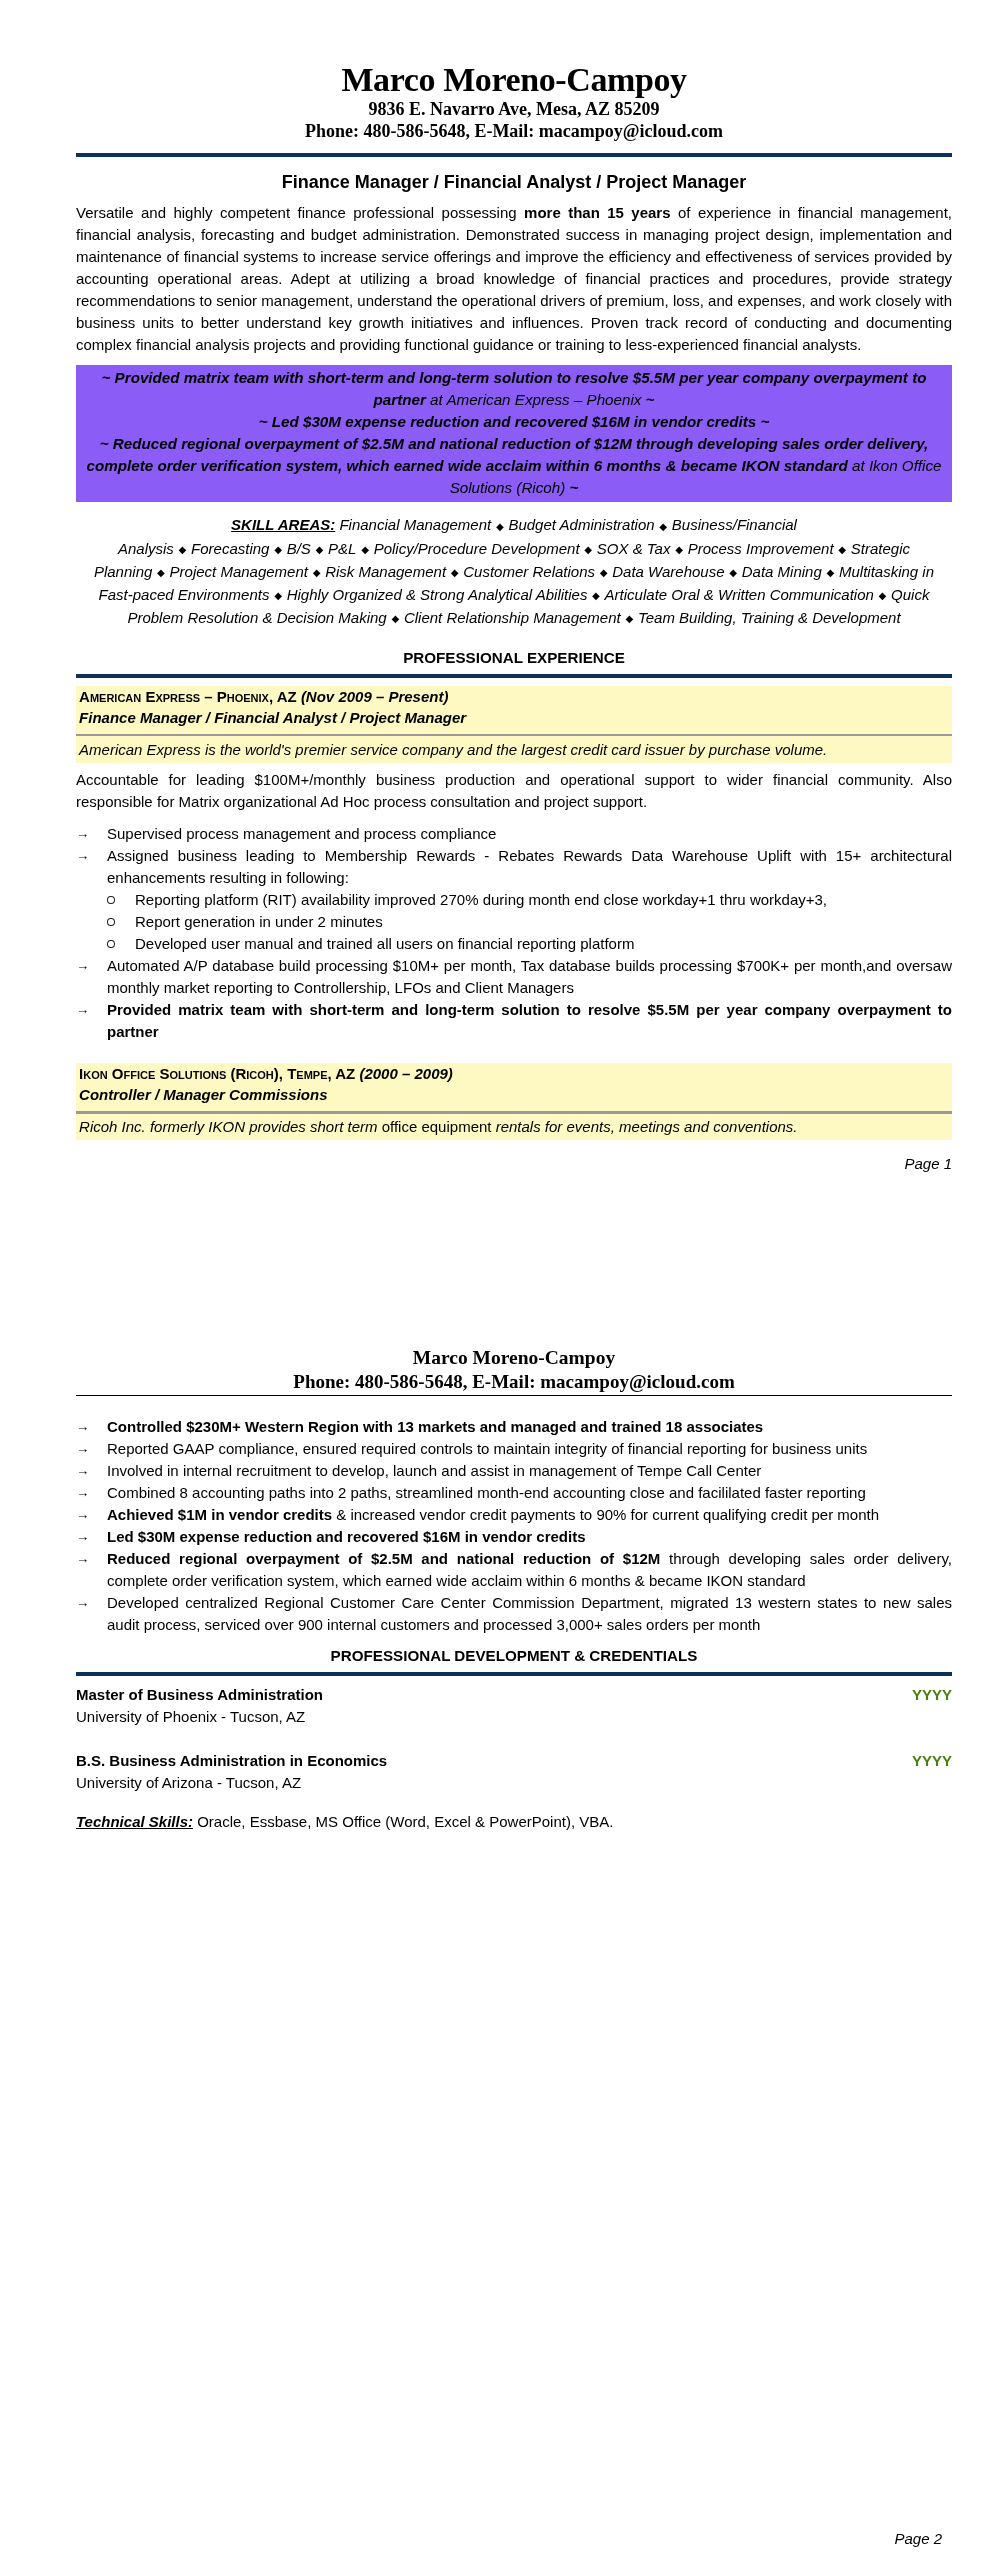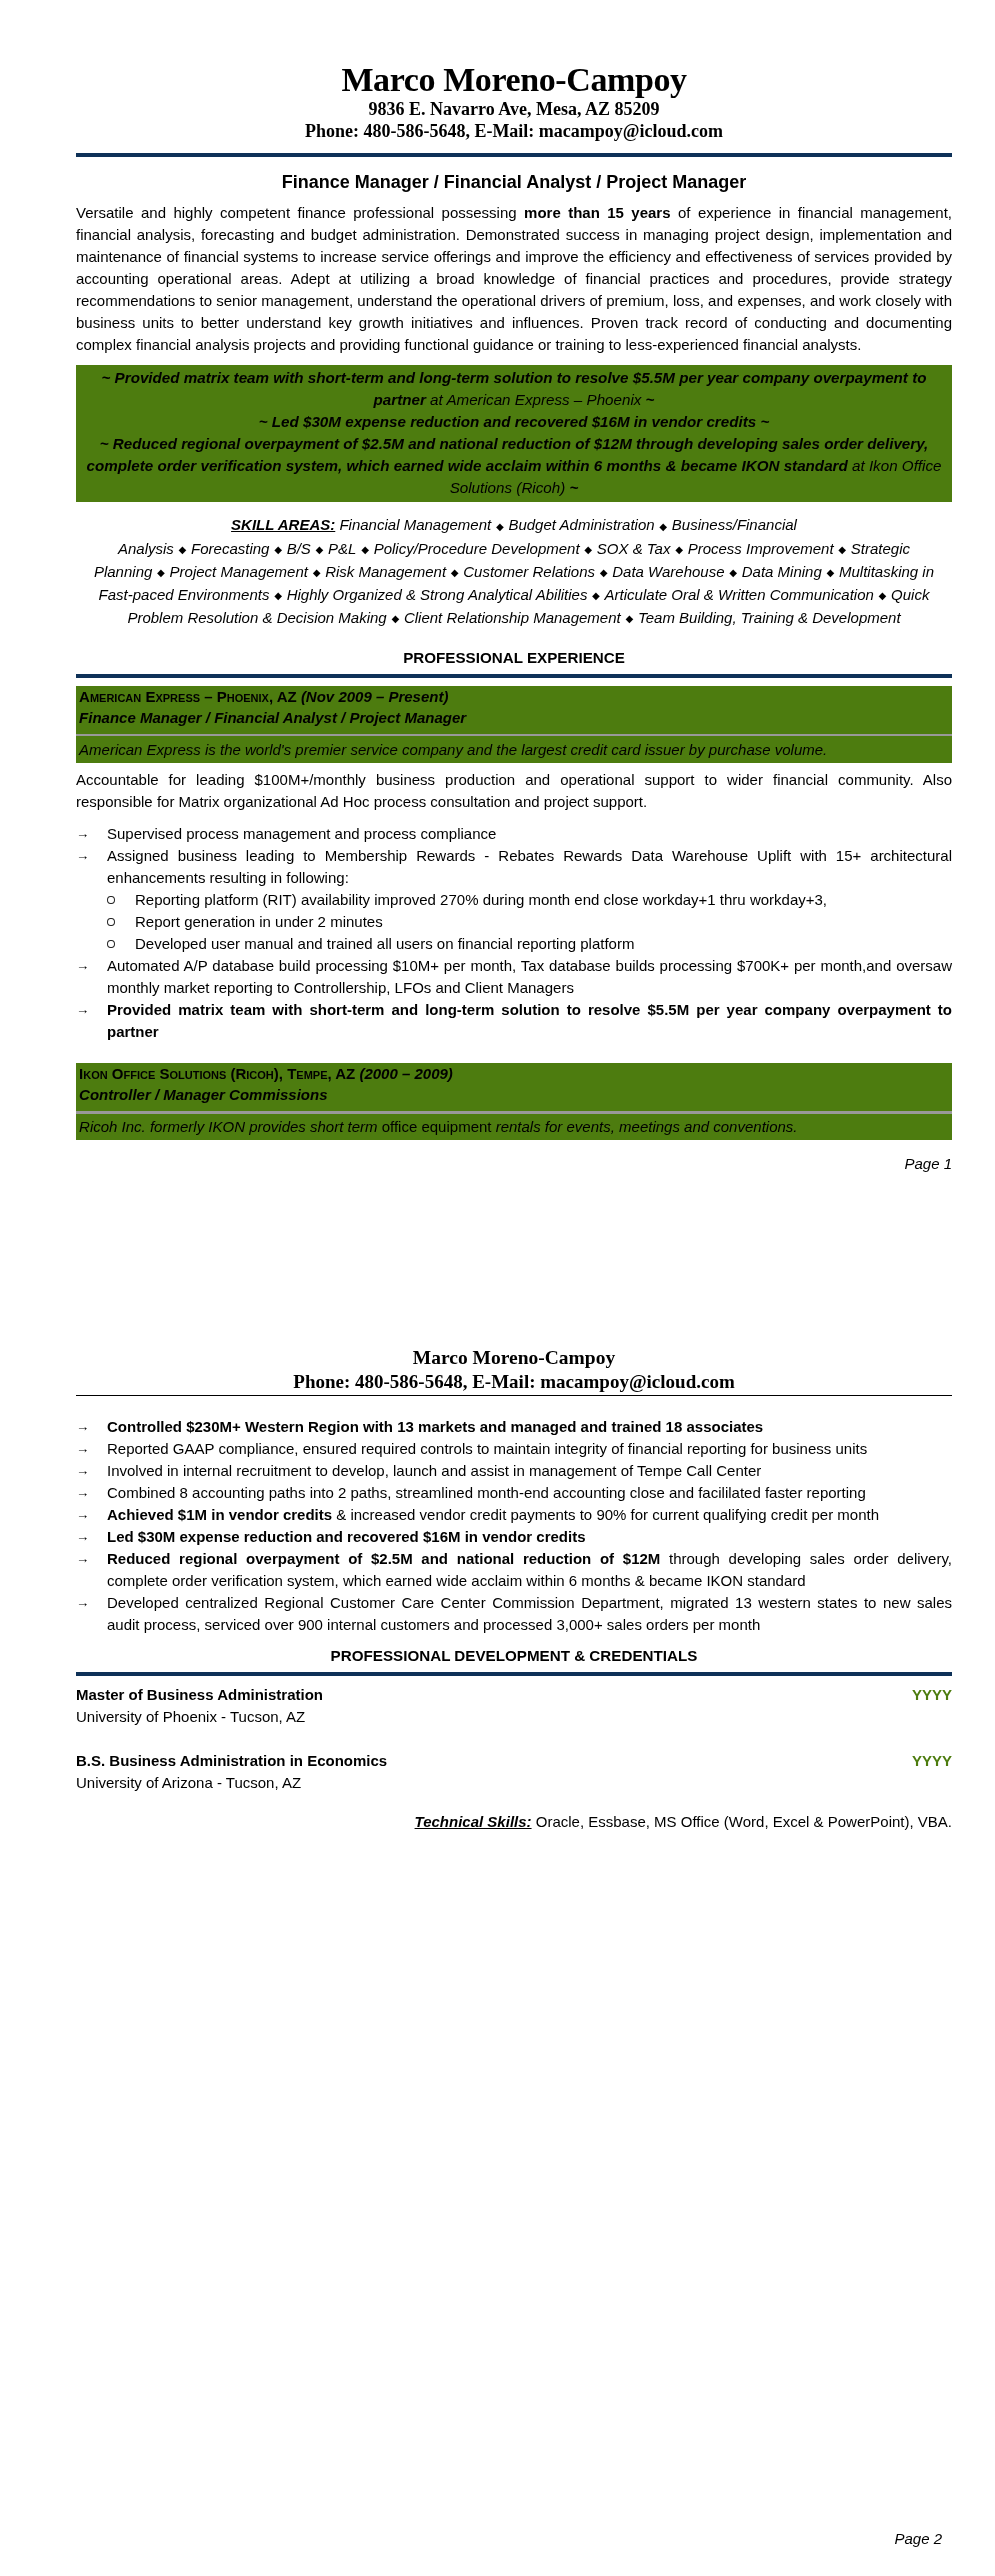--- a/index.html
+++ b/index.html
@@ -28,41 +28,41 @@
     .rule-thin { height: 1.6px; background: #000; margin-top: 6.2px; }
 
     .headline {
       text-align: center; font-weight: bold; font-size: 18px; line-height: 23.4px;
       margin-top: 14px;
     }
     .summary { text-align: justify; margin-top: 7.8px; }
     .summary b { font-weight: bold; }
 
     .highlights {
-      background: #4d7c0f; margin-top: 9.4px; padding: 1.6px 6.2px 3.1px;
+      background: #8b5cf6; margin-top: 9.4px; padding: 1.6px 6.2px 3.1px;
       text-align: center; font-style: italic; font-size: 15.2px; line-height: 22px;
     }
     .highlights .hl { display: block; }
     .highlights b { font-weight: bold; }
     .highlights .plain { font-weight: normal; }
 
     .skills {
       text-align: center; font-style: italic; margin-top: 12.5px; line-height: 22px;
     }
     .skills .skills-label { font-weight: bold; text-decoration: underline; }
     .skills .dot { font-style: normal; font-size: 10.2px; padding: 0 4.7px; vertical-align: 0.8px; }
 
     .section-title {
       text-align: center; font-weight: bold; font-size: 15.2px; line-height: 22px;
       margin-top: 17px;
     }
     .section-rule { height: 3.9px; background: #0e3158; margin-top: 4.7px; }
 
     .job-head {
-      background: #4d7c0f; margin-top: 7.8px; padding: 1.6px 3.1px 0;
+      background: #fef9c3; margin-top: 7.8px; padding: 1.6px 3.1px 0;
     }
     .job-company { font-weight: bold; font-size: 15px; line-height: 20.3px; }
     .job-company .sc { font-variant: small-caps; }
     .job-company .dates { font-style: italic; }
     .job-title { font-weight: bold; font-style: italic; line-height: 20.3px; }
     .job-sep { height: 2.3px; background: #999; margin: 6.2px -3.1px 0; }
     .job-desc { font-style: italic; line-height: 23.4px; padding: 1.6px 0; }
     .job-desc .up { font-style: normal; }
     .job-summary { text-align: justify; margin-top: 6.2px; }
 
@@ -82,21 +82,21 @@
     }
 
     .page-num {
       text-align: right; font-style: italic; font-size: 15px; margin-top: 12.5px;
     }
 
     .edu-row { display: flex; justify-content: space-between; margin-top: 7.8px; }
     .edu-degree { font-weight: bold; }
     .edu-year { color: #4d7c0f; font-weight: bold; }
     .edu-school { line-height: 22px; }
-    .tech { margin-top: 17px; text-align: right; }
+    .tech { margin-top: 17px; }
     .tech .tech-label { font-weight: bold; font-style: italic; text-decoration: underline; }
 
     .page2-num { position: absolute; right: 54px; top: 2528px; font-style: italic; font-size: 15px; }
   </style>
 </head>
 <body>
 
 <div class="page page1">
   <div class="name-big" style="margin-top:4.7px;">Marco Moreno-Campoy</div>
   <div class="contact-line">9836 E. Navarro Ave, Mesa, AZ 85209</div>

